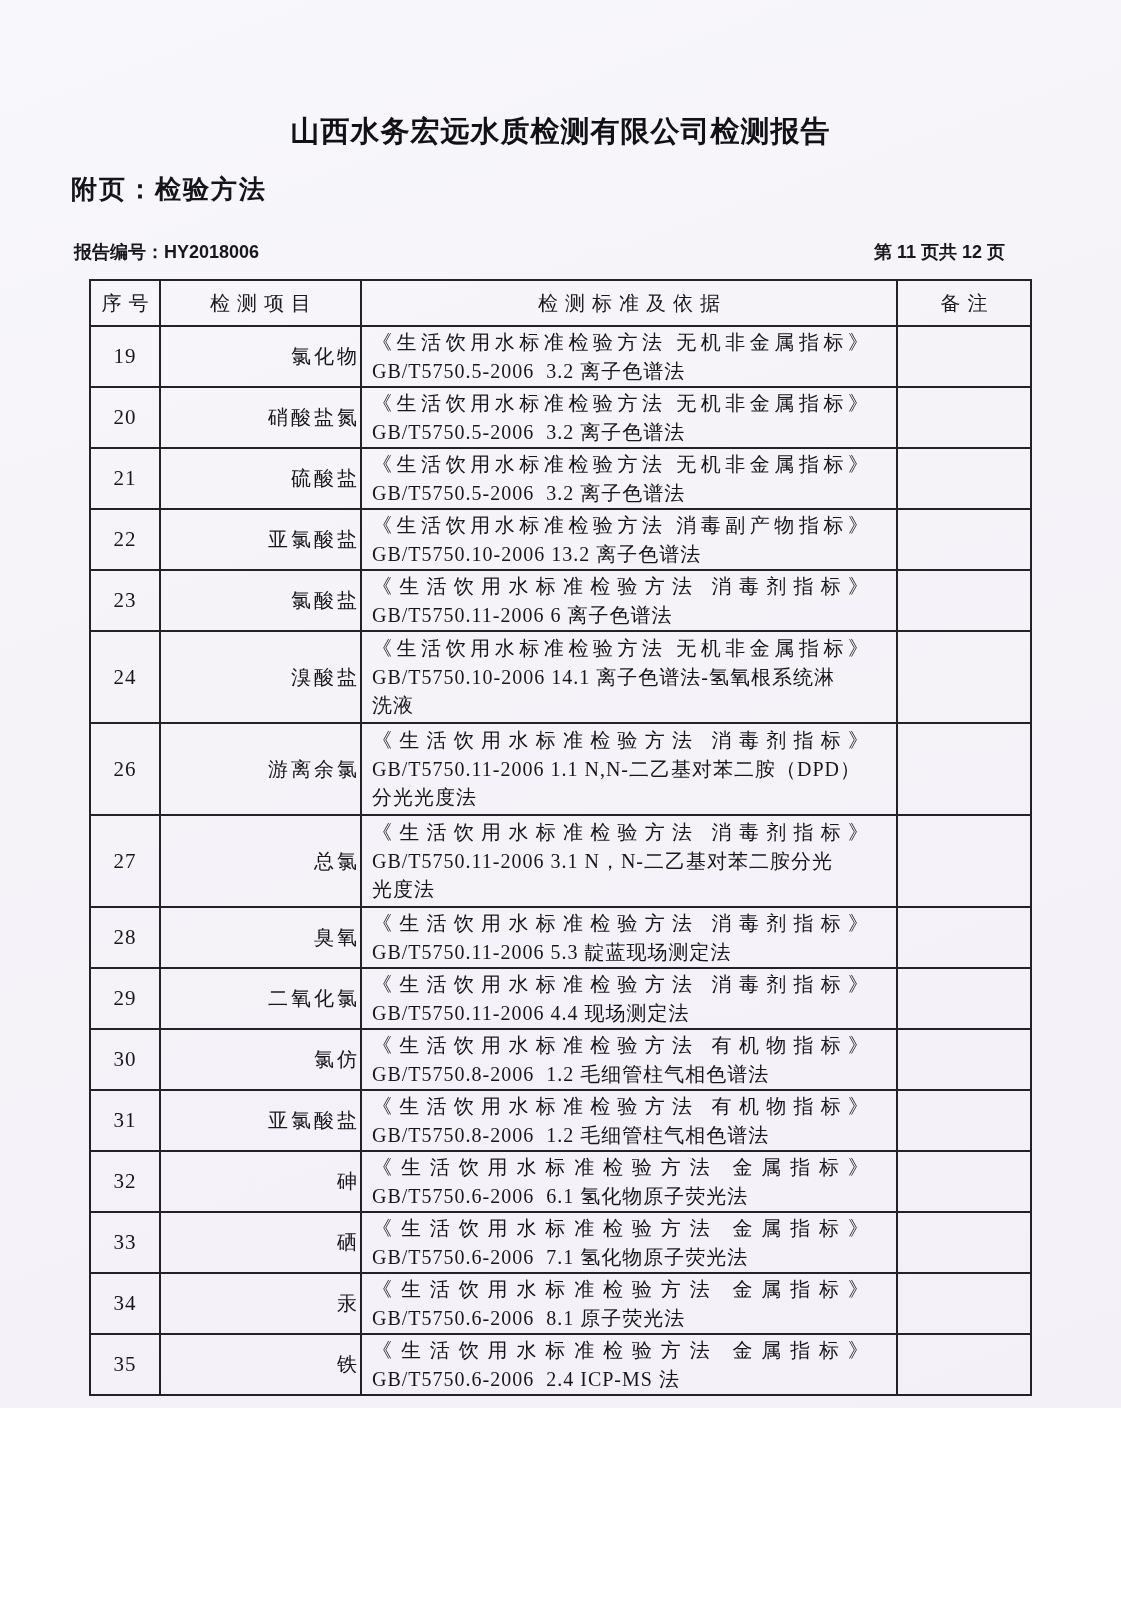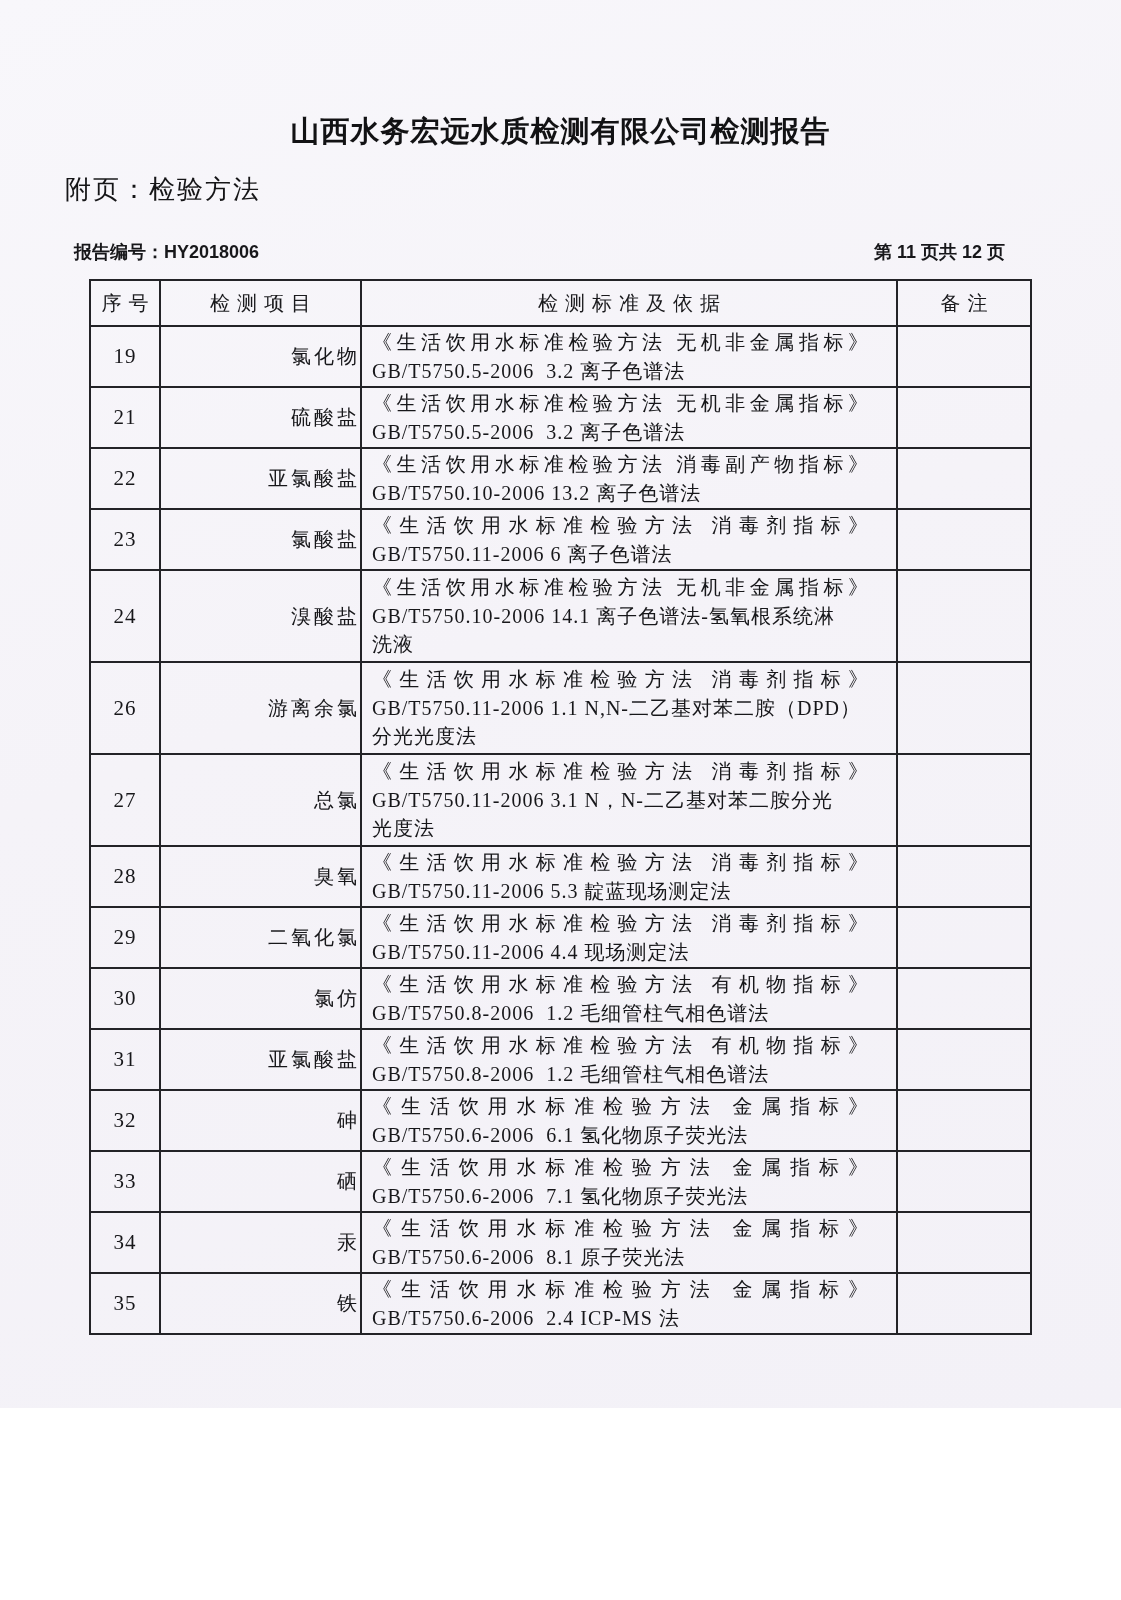--- a/index.html
+++ b/index.html
@@ -11,23 +11,23 @@
     color:#17171a;
     overflow:hidden;
   }
   .doc-title{
     position:absolute;top:112px;left:0;width:100%;
     text-align:center;
     font-family:"Liberation Sans","DejaVu Sans",sans-serif;
     font-size:29px;font-weight:700;letter-spacing:1px;color:#121214;
   }
   .appendix{
-    position:absolute;top:172px;left:65px;
+    position:absolute;top:172px;left:71px;
     font-family:"Liberation Sans","DejaVu Sans",sans-serif;
-    font-size:26px;font-weight:400;letter-spacing:2px;color:#151517;
+    font-size:26px;font-weight:700;letter-spacing:2px;color:#151517;
   }
   .meta-row{
     position:absolute;top:240px;left:74px;width:931px;
     display:flex;justify-content:space-between;align-items:baseline;
     font-family:"Liberation Sans","DejaVu Sans",sans-serif;
     font-size:18px;font-weight:600;color:#17171a;
   }
   table.report-table{
     position:absolute;top:279px;left:89px;width:941px;
     border-collapse:collapse;table-layout:fixed;
@@ -92,20 +92,29 @@
         <tr class="r2">
     <td class="c-no">19</td>
     <td class="c-item">氯化物</td>
     <td class="c-std">
             <div class="std-line std-first">《生活饮用水标准检验方法 无机非金属指标》</div>
             <div class="std-line">GB/T5750.5-2006  3.2 离子色谱法</div>
           </td>
     <td class="c-remark"></td>
   </tr>
         <tr class="r2">
+    <td class="c-no">20</td>
+    <td class="c-item">硝酸盐氮</td>
+    <td class="c-std">
+            <div class="std-line std-first">《生活饮用水标准检验方法 无机非金属指标》</div>
+            <div class="std-line">GB/T5750.5-2006  3.2 离子色谱法</div>
+          </td>
+    <td class="c-remark"></td>
+  </tr>
+        <tr class="r2">
     <td class="c-no">21</td>
     <td class="c-item">硫酸盐</td>
     <td class="c-std">
             <div class="std-line std-first">《生活饮用水标准检验方法 无机非金属指标》</div>
             <div class="std-line">GB/T5750.5-2006  3.2 离子色谱法</div>
           </td>
     <td class="c-remark"></td>
   </tr>
         <tr class="r2">
     <td class="c-no">22</td>

